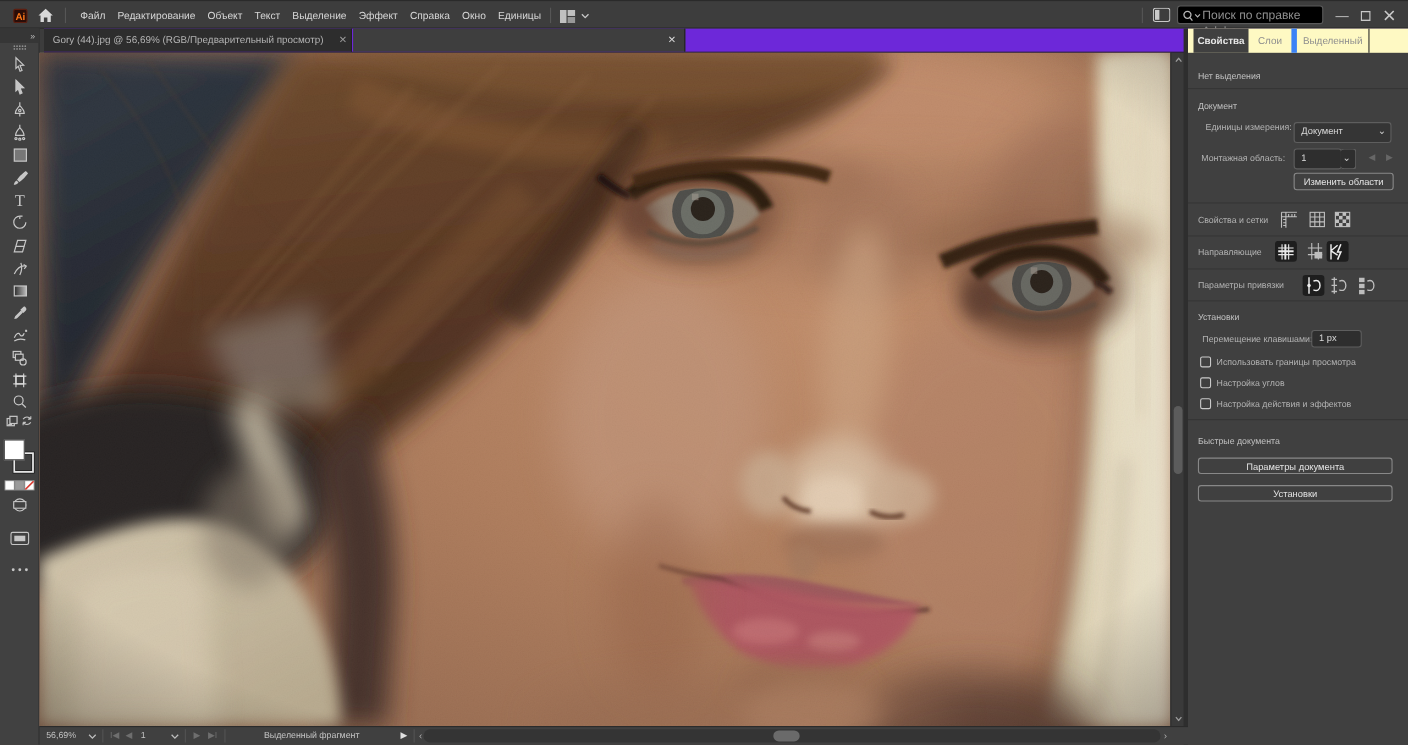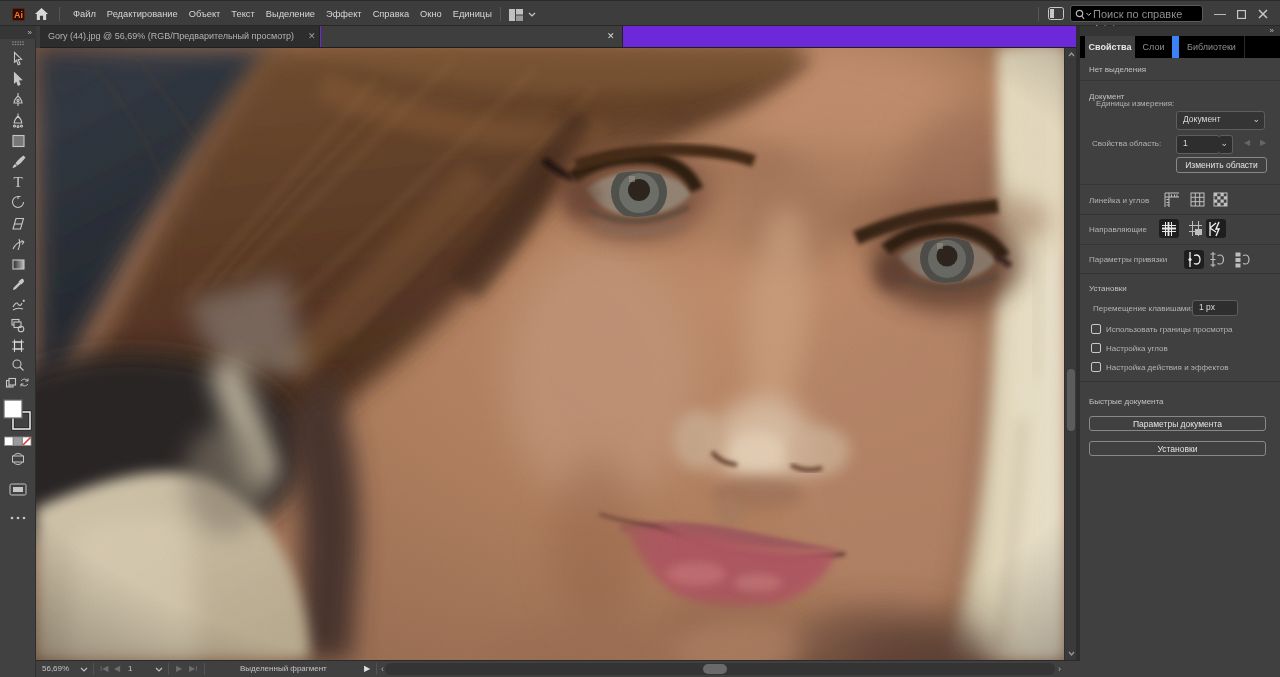--- a/index.html
+++ b/index.html
@@ -25,24 +25,24 @@
 #vsb .th{position:absolute;left:2px;top:321px;width:8px;height:62px;background:#5c5c5c;border-radius:4px}
 #gap1{position:absolute;left:1076px;top:26px;width:4px;height:651px;background:#2e2e2e}
 #statusbar{position:absolute;left:36px;top:660px;width:1044px;height:17px;background:#404040;border-top:1px solid #2b2b2b;color:#c3c3c3;font-size:8px}
 #statusbar .it{position:absolute;top:0;height:16px;line-height:16px;white-space:nowrap}
 #statusbar .sep{position:absolute;top:2px;width:1px;height:12px;background:#535353}
 #statusbar .dis{color:#6e6e6e}
 #hsb{position:absolute;left:349px;top:2px;width:670px;height:12px;background:#343434;border-radius:6px}
 #hsb .th{position:absolute;left:318px;top:1px;width:24px;height:10px;background:#6a6a6a;border-radius:5px}
 #rpanel{position:absolute;left:1080px;top:26px;width:200px;height:651px;background:#404040}
 #rpanel .topstrip{position:absolute;left:0;top:0;width:200px;height:10px;background:#353535;color:#bdbdbd;font-size:8px;text-align:right;line-height:10px;padding-right:6px}
-#ptabs{position:absolute;left:0;top:10px;width:200px;height:22px;background:#000000}
+#ptabs{position:absolute;left:0;top:0;width:200px;height:22px;background:#fef9c3}
 .ptab{position:absolute;top:0;height:22px;font-size:9px;line-height:22px;color:#8f8f8f;text-align:center}
 #ptab1{left:5px;width:50px;background:#404040;color:#e6e6e6;font-weight:bold}
-#ptab2{left:55px;width:44px;border-right:7px solid #3b82f6}
+#ptab2{left:55px;width:44px;border-right:5px solid #3b82f6}
 #ptab3{left:99px;width:66px;border-right:1px solid #2b2b2b}
 .plabel{position:absolute;color:#b2b2b2;font-size:8px;white-space:nowrap}
 .psep{position:absolute;left:0;width:200px;height:1px;background:#353535}
 .combo{position:absolute;background:#353535;border:1px solid #5e5e5e;border-radius:3px;color:#d9d9d9;font-size:8.5px}
 .combo .cv{position:absolute;left:6px;top:2px}
 .combo .ch{position:absolute;right:4px;top:2px;color:#cdcdcd;font-size:9px}
 .pbtn{position:absolute;border:1px solid #888;border-radius:3px;color:#e3e3e3;font-size:8.5px;text-align:center;background:transparent;white-space:nowrap}
 .cbx{position:absolute;width:10px;height:10px;border:1px solid #c9c9c9;border-radius:2px;background:transparent}
 </style></head>
 <body>
@@ -446,42 +446,42 @@
         <div class="th"></div>
       </div>
   <span class="it" style="left:1022px;color:#b0b0b0;font-size:9px">›</span>
 </div>
 
 <div id="rpanel">
   <div class="topstrip">»</div>
   <div id="ptabs">
     <div class="ptab" id="ptab1">Свойства</div>
     <div class="ptab" id="ptab2">Слои</div>
-    <div class="ptab" id="ptab3">Библиотеки</div>
+    <div class="ptab" id="ptab3">Выделенный</div>
   </div>
   <div class="plabel" style="left:9px;top:39px;color:#c0c0c0">Нет выделения</div>
   <div class="psep" style="top:54px"></div>
   <div class="plabel" style="left:9px;top:66px;color:#c0c0c0">Документ</div>
-  <div class="plabel" style="left:16px;top:73px">Единицы измерения:</div>
+  <div class="plabel" style="left:16px;top:85px">Единицы измерения:</div>
   <div class="combo" style="left:96px;top:85px;width:89px;height:19px">
         <span class="cv">Документ</span>
         <span class="ch">⌄</span>
       </div>
-  <div class="plabel" style="left:12px;top:113px">Свойства область:</div>
+  <div class="plabel" style="left:12px;top:113px">Монтажная область:</div>
   <div class="combo" style="left:96px;top:109px;width:44px;height:19px;background:#2e2e2e">
         <span class="cv">1</span>
       </div>
   <div class="combo" style="left:139px;top:109px;width:14px;height:19px;background:#2e2e2e;border-left:none">
         <span class="ch">⌄</span>
       </div>
   <div class="plabel" style="left:164px;top:112px;color:#666;font-size:8px">◀</div>
   <div class="plabel" style="left:180px;top:112px;color:#666;font-size:8px">▶</div>
   <div class="pbtn" style="left:96px;top:131px;width:91px;height:16px;line-height:15px">Изменить области</div>
   <div class="psep" style="top:158px"></div>
-  <div class="plabel" style="left:9px;top:170px">Линейка и углов</div>
+  <div class="plabel" style="left:9px;top:170px">Свойства и сетки</div>
   <svg class="abs" style="left:84px;top:166px" width="110" height="16" viewBox="0 0 110 16">
 <g stroke="#c0c0c0" fill="none">
 <path d="M1,1 L1,15 M1,1 L15,1 M1,5 L15,5 M5,1 L5,15 M7.5,2.5 L7.5,5 M10.5,2.5 L10.5,5 M13,2.5 L13,5 M2.5,7.5 L5,7.5 M2.5,10.5 L5,10.5 M2.5,13 L5,13"></path>
 <g transform="translate(26,0)">
             <rect x="1" y="1" width="13" height="13"></rect>
             <path d="M1,5.3 L14,5.3 M1,9.7 L14,9.7 M5.3,1 L5.3,14 M9.7,1 L9.7,14"></path>
           </g>
 <g transform="translate(49,0)">
             <rect x="1" y="1" width="13" height="13"></rect>
             <g fill="#c0c0c0" stroke="none">

